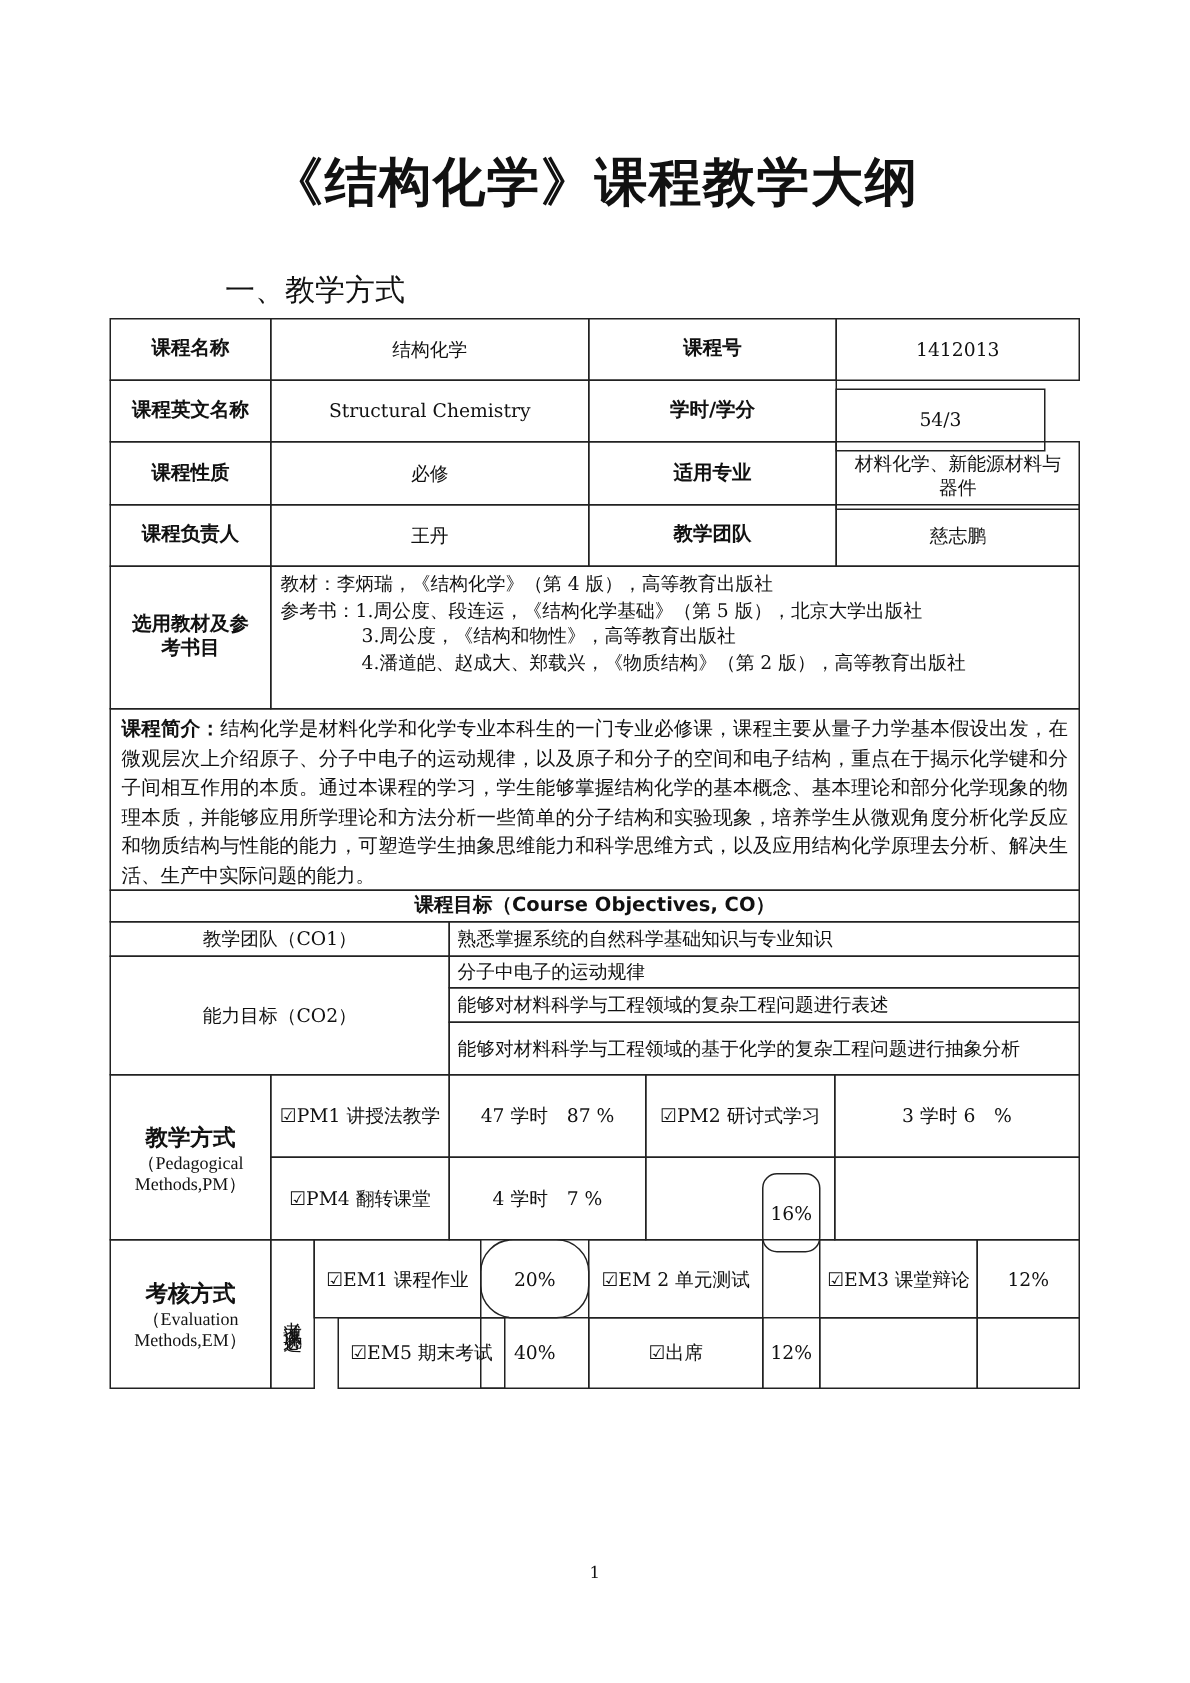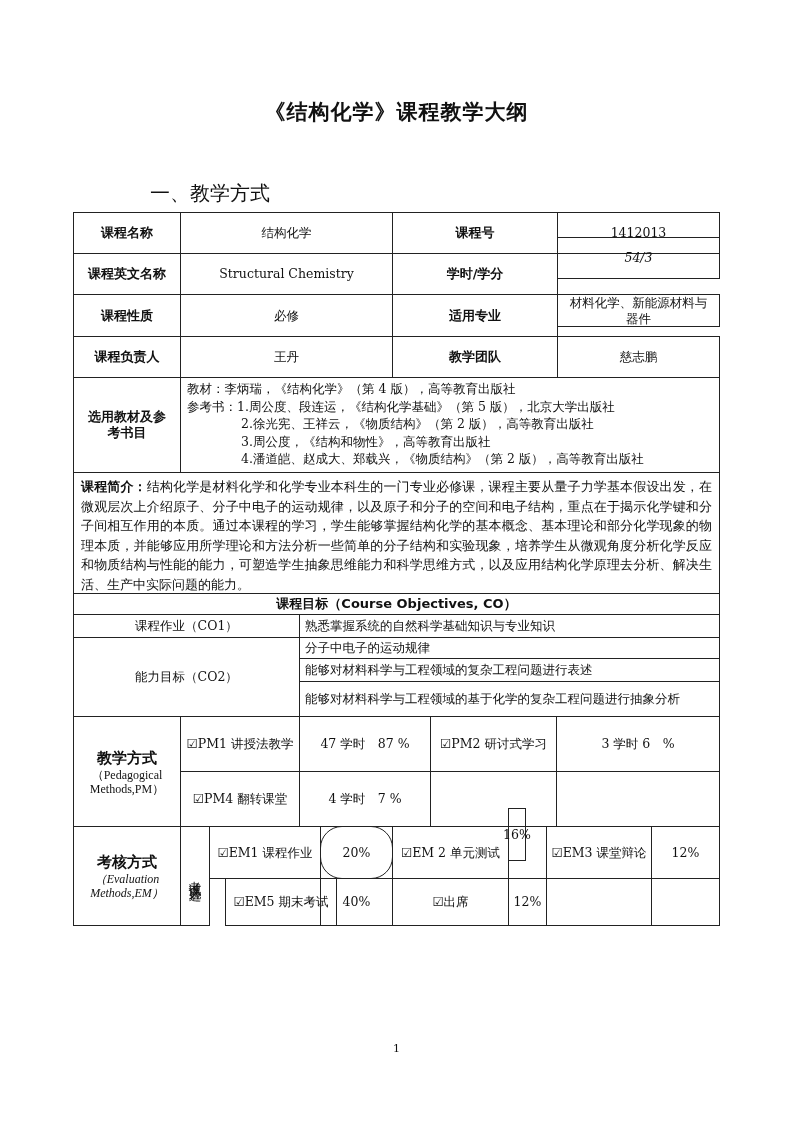--- a/index.html
+++ b/index.html
@@ -1,19 +1,19 @@
 <!DOCTYPE html>
 <html><head>
 <meta charset="utf-8">
 <style>
   html, body { margin:0; padding:0; background:#fff; }
   body { width:793px; height:1122px; position:relative; overflow:hidden;
          font-family:"DejaVu Serif","Liberation Serif",serif; color:#111; }
   .abs { position:absolute; }
-  .title { left:0; width:793px; top:98px; text-align:center; font-size:21px; font-weight:bold; letter-spacing:1px; }
+  .title { left:0; width:793px; top:98px; text-align:center; font-size:35px; font-weight:bold; letter-spacing:1px; }
   .section { left:150px; top:180px; font-size:20px; font-family:"DejaVu Sans","Liberation Sans",sans-serif; }
   .cell { position:absolute; box-sizing:border-box; border:1px solid #222; display:flex; align-items:center; justify-content:center; text-align:center; font-size:12.5px; line-height:16px; }
   .b { font-weight:bold; font-family:"DejaVu Sans","Liberation Sans",sans-serif; font-size:13px; }
   .left { justify-content:flex-start; text-align:left; padding-left:5px; }
   .col { flex-direction:column; }
   .small { font-size:12px; line-height:14px; font-weight:normal; font-family:"Liberation Serif",serif; }
   .books { align-items:flex-start; justify-content:flex-start; flex-direction:column; padding:2px 6px; font-size:12.5px; line-height:17.5px; text-align:left; }
   .intro { align-items:flex-start; justify-content:flex-start; text-align:justify; padding:4px 7px; font-size:13px; line-height:19.5px; display:block; }
   .intro .lbl { font-weight:bold; font-family:"DejaVu Sans","Liberation Sans",sans-serif; }
   .vert { writing-mode:vertical-rl; letter-spacing:2px; font-size:12.5px; }
@@ -27,47 +27,46 @@
 <div class="abs section">一、教学方式</div>
 
 <div class="cell b" style="left:73px;top:212px;width:108px;height:42px;">课程名称</div>
 <div class="cell" style="left:180px;top:212px;width:213px;height:42px;">结构化学</div>
 <div class="cell b" style="left:392px;top:212px;width:166px;height:42px;">课程号</div>
 <div class="cell" style="left:557px;top:212px;width:163px;height:42px;">1412013</div>
 
 <div class="cell b" style="left:73px;top:253px;width:108px;height:42px;">课程英文名称</div>
 <div class="cell" style="left:180px;top:253px;width:213px;height:42px;">Structural Chemistry</div>
 <div class="cell b" style="left:392px;top:253px;width:166px;height:42px;">学时/学分</div>
-<div class="cell" style="left:557px;top:237px;width:163px;height:42px;font-style:italic;">54/3</div>
+<div class="cell" style="left:557px;top:259px;width:140px;height:42px;">54/3</div>
 
 <div class="cell b" style="left:73px;top:294px;width:108px;height:43px;">课程性质</div>
 <div class="cell" style="left:180px;top:294px;width:213px;height:43px;">必修</div>
 <div class="cell b" style="left:392px;top:294px;width:166px;height:43px;">适用专业</div>
-<div class="cell" style="left:557px;top:294px;width:163px;height:33px;padding:0 6px;">材料化学、新能源材料与器件</div>
+<div class="cell" style="left:557px;top:294px;width:163px;height:46px;padding:0 6px;">材料化学、新能源材料与器件</div>
 
 <div class="cell b" style="left:73px;top:336px;width:108px;height:42px;">课程负责人</div>
 <div class="cell" style="left:180px;top:336px;width:213px;height:42px;font-family:Liberation Serif, serif;">王丹</div>
 <div class="cell b" style="left:392px;top:336px;width:166px;height:42px;">教学团队</div>
 <div class="cell" style="left:557px;top:336px;width:163px;height:42px;">慈志鹏</div>
 
 <div class="cell b" style="left:73px;top:377px;width:108px;height:96px;padding:0 14px;">选用教材及参考书目</div>
 <div class="cell books" style="left:180px;top:377px;width:540px;height:96px;">
   <div>教材：李炳瑞，《结构化学》（第 4 版），高等教育出版社</div>
   <div>参考书：1.周公度、段连运，《结构化学基础》（第 5 版），北京大学出版社</div>
-  <div class="indent">2.徐光宪、王祥云，《物质结构》（第 2 版），高等教育出版社</div>
   <div class="indent">3.周公度，《结构和物性》，高等教育出版社</div>
   <div class="indent">4.潘道皑、赵成大、郑载兴，《物质结构》（第 2 版），高等教育出版社</div>
 </div>
 
 <div class="cell intro" style="left:73px;top:472px;width:647px;height:122px;">
   <span class="lbl">课程简介：</span><span>结构化学是材料化学和化学专业本科生的一门专业必修课，课程主要从量子力学基本假设出发，在微观层次上介绍原子、分子中电子的运动规律，以及原子和分子的空间和电子结构，重点在于揭示化学键和分子间相互作用的本质。通过本课程的学习，学生能够掌握结构化学的基本概念、基本理论和部分化学现象的物理本质，并能够应用所学理论和方法分析一些简单的分子结构和实验现象，培养学生从微观角度分析化学反应和物质结构与性能的能力，可塑造学生抽象思维能力和科学思维方式，以及应用结构化学原理去分析、解决生活、生产中实际问题的能力。</span>
 </div>
 
 <div class="cell b" style="left:73px;top:593px;width:647px;height:22px;">课程目标（Course Objectives, CO）</div>
-<div class="cell" style="left:73px;top:614px;width:227px;height:24px;">课程作业（CO1）</div>
+<div class="cell" style="left:73px;top:614px;width:227px;height:24px;">教学团队（CO1）</div>
 <div class="cell left" style="left:299px;top:614px;width:421px;height:24px;">熟悉掌握系统的自然科学基础知识与专业知识</div>
 <div class="cell" style="left:73px;top:637px;width:227px;height:80px;">能力目标（CO2）</div>
 <div class="cell left" style="left:299px;top:637px;width:421px;height:22px;">分子中电子的运动规律</div>
 <div class="cell left" style="left:299px;top:658px;width:421px;height:24px;">能够对材料科学与工程领域的复杂工程问题进行表述</div>
 <div class="cell left" style="left:299px;top:681px;width:421px;height:36px;padding-right:6px;">能够对材料科学与工程领域的基于化学的复杂工程问题进行抽象分析</div>
 
 <div class="cell col" style="left:73px;top:716px;width:108px;height:111px;">
   <span class="b" style="font-size:15px;line-height:20px;">教学方式</span>
   <span class="small" style="padding:0 8px;">（Pedagogical Methods,PM）</span>
 </div>
@@ -75,29 +74,29 @@
 <div class="cell" style="left:299px;top:716px;width:132px;height:56px;">47 学时　87 %</div>
 <div class="cell" style="left:430px;top:716px;width:127px;height:56px;">☑PM2 研讨式学习</div>
 <div class="cell" style="left:556px;top:716px;width:164px;height:56px;">3 学时 6　%</div>
 <div class="cell" style="left:180px;top:771px;width:120px;height:56px;">☑PM4 翻转课堂</div>
 <div class="cell" style="left:299px;top:771px;width:132px;height:56px;">4 学时　7 %</div>
 <div class="cell" style="left:430px;top:771px;width:127px;height:56px;"></div>
 <div class="cell" style="left:556px;top:771px;width:164px;height:56px;"></div>
 
 <div class="cell col" style="left:73px;top:826px;width:108px;height:100px;">
   <span class="b" style="font-size:15px;line-height:20px;">考核方式</span>
-  <span class="small" style="padding:0 8px;font-style:italic;">（Evaluation Methods,EM）</span>
+  <span class="small" style="padding:0 8px;">（Evaluation Methods,EM）</span>
 </div>
 <div class="cell" style="left:180px;top:826px;width:30px;height:100px;">
   <span class="vert">考试课必选</span>
 </div>
 <div class="cell" style="left:209px;top:826px;width:112px;height:53px;">☑EM1 课程作业</div>
 <div class="cell" style="left:320px;top:826px;width:73px;height:53px;border-radius:22px;">20%</div>
 <div class="cell" style="left:392px;top:826px;width:117px;height:53px;">☑EM 2 单元测试</div>
-<div class="cell" style="left:508px;top:808px;width:18px;height:53px;">16%</div>
+<div class="cell" style="left:508px;top:782px;width:39px;height:53px;border-radius:10px;">16%</div>
 <div class="cell" style="left:546px;top:826px;width:106px;height:53px;">☑EM3 课堂辩论</div>
 <div class="cell" style="left:651px;top:826px;width:69px;height:53px;">12%</div>
 <div class="cell" style="left:225px;top:878px;width:112px;height:48px;">☑EM5 期末考试</div>
 <div class="cell" style="left:320px;top:878px;width:73px;height:48px;">40%</div>
 <div class="cell" style="left:392px;top:878px;width:117px;height:48px;">☑出席</div>
 <div class="cell" style="left:508px;top:878px;width:39px;height:48px;">12%</div>
 <div class="cell" style="left:546px;top:878px;width:106px;height:48px;"></div>
 <div class="cell" style="left:651px;top:878px;width:69px;height:48px;"></div>
 
 <div class="abs pageno">1</div>

